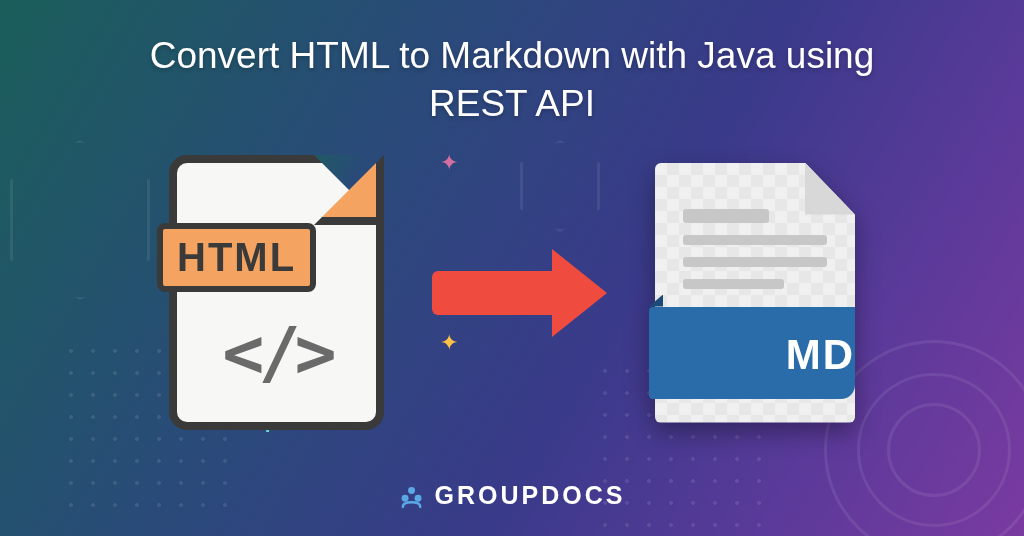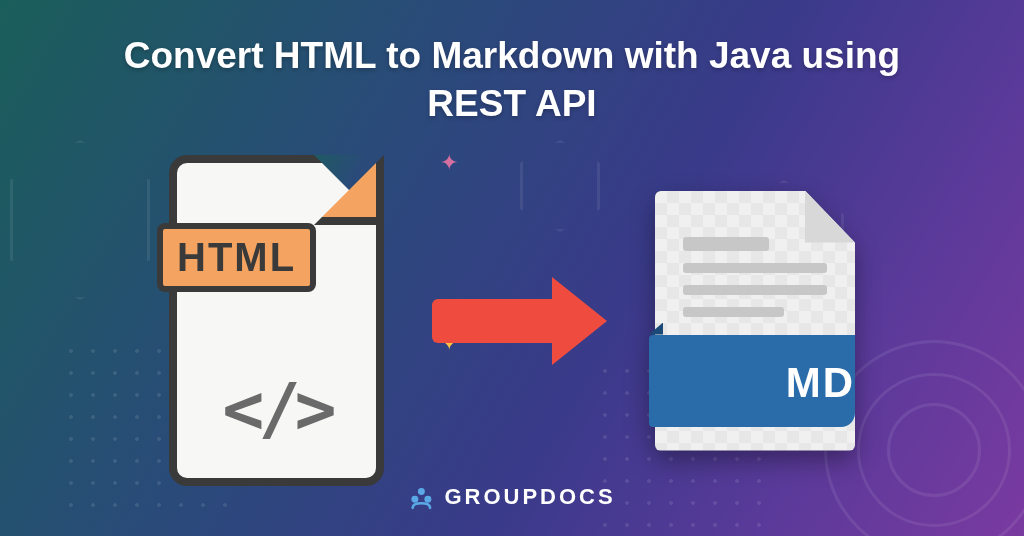--- a/index.html
+++ b/index.html
@@ -33,41 +33,41 @@
   .sp3 { top: 150px; left: 440px; }
 
   .title {
     position: absolute;
     top: 32px;
     left: 50%;
     transform: translateX(-50%);
     width: 780px;
     text-align: center;
     color: #fff;
-    font-weight: 700;
+    font-weight: 400;
     font-size: 37px;
     line-height: 1.3;
     text-shadow: 0 2px 4px rgba(0,0,0,0.25);
   }
 
   .content {
     position: absolute;
     top: 155px;
     left: 50%;
     transform: translateX(-50%);
     display: flex;
     align-items: center;
     gap: 48px;
   }
 
   
   .file-html {
     position: relative;
     width: 215px;
-    height: 331px;
+    height: 275px;
     background: #f7f7f5;
     border: 8px solid #3a3a3a;
     border-radius: 18px;
   }
   .file-html .fold {
     position: absolute;
     top: -8px; right: -8px;
     width: 70px; height: 70px;
     background: #f4a460;
     border-left: 8px solid #3a3a3a;
@@ -157,21 +157,21 @@
     position:absolute; bottom:44px; left:0; right:0; text-align:right;
     color:#fff; font-weight:900; font-size:42px; letter-spacing:2px;
   }
 
   .footer-logo {
     position:absolute;
     bottom: 26px;
     left: 50%;
     transform: translateX(-50%);
     display:flex; align-items:center; gap:10px;
-    color:#fff; font-weight:600; letter-spacing:3px; font-size:22px;text-align:center;
+    color:#fff; font-weight:600; letter-spacing:3px; font-size:25px;text-align:center;
   }
   .logo-mark {
     width:26px; height:26px; position:relative;
   }
   .logo-mark svg { width:26px; height:26px; display:block; }
 </style>
 </head>
 <body>
 
 <div class="canvas">

